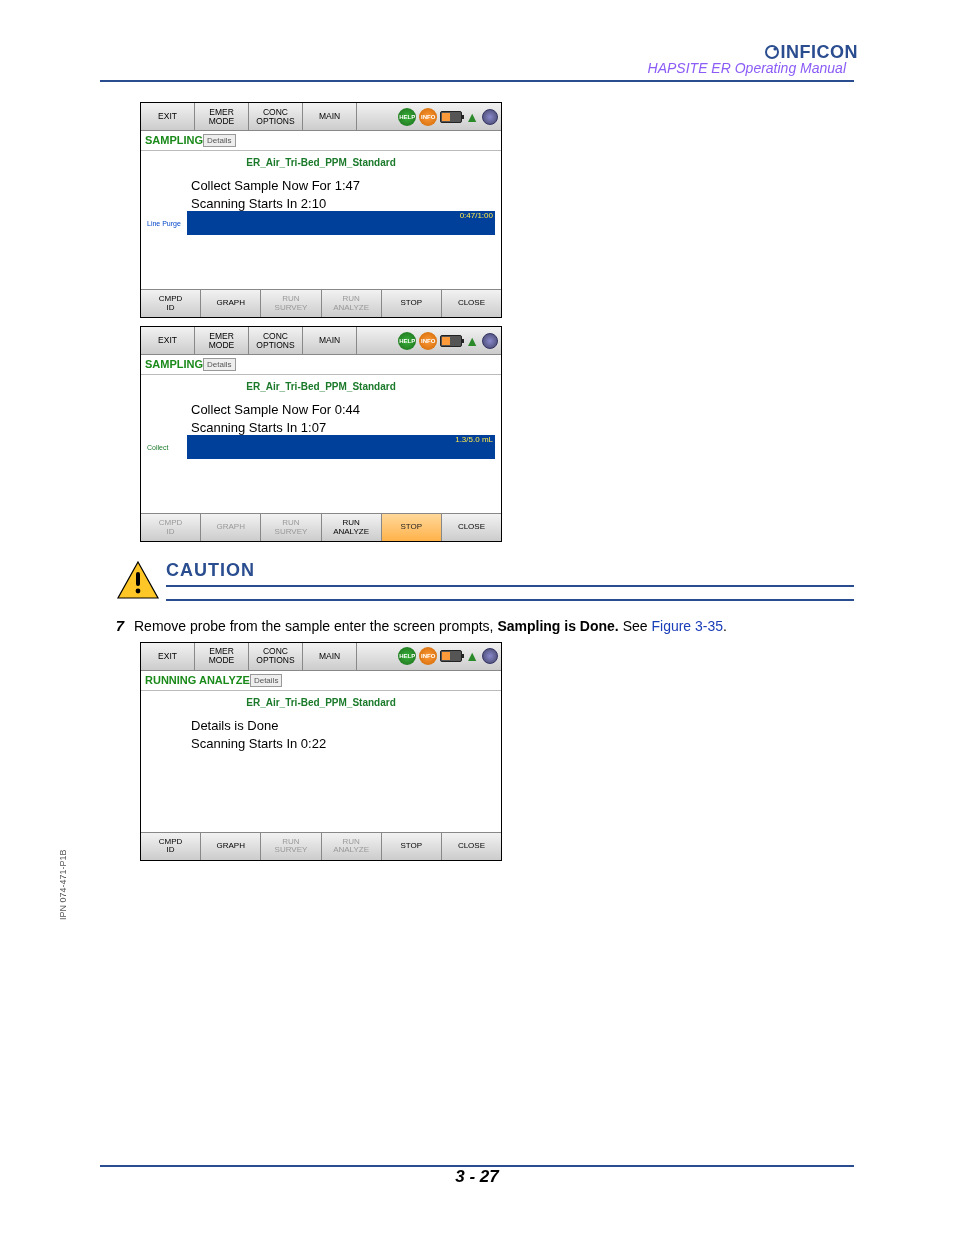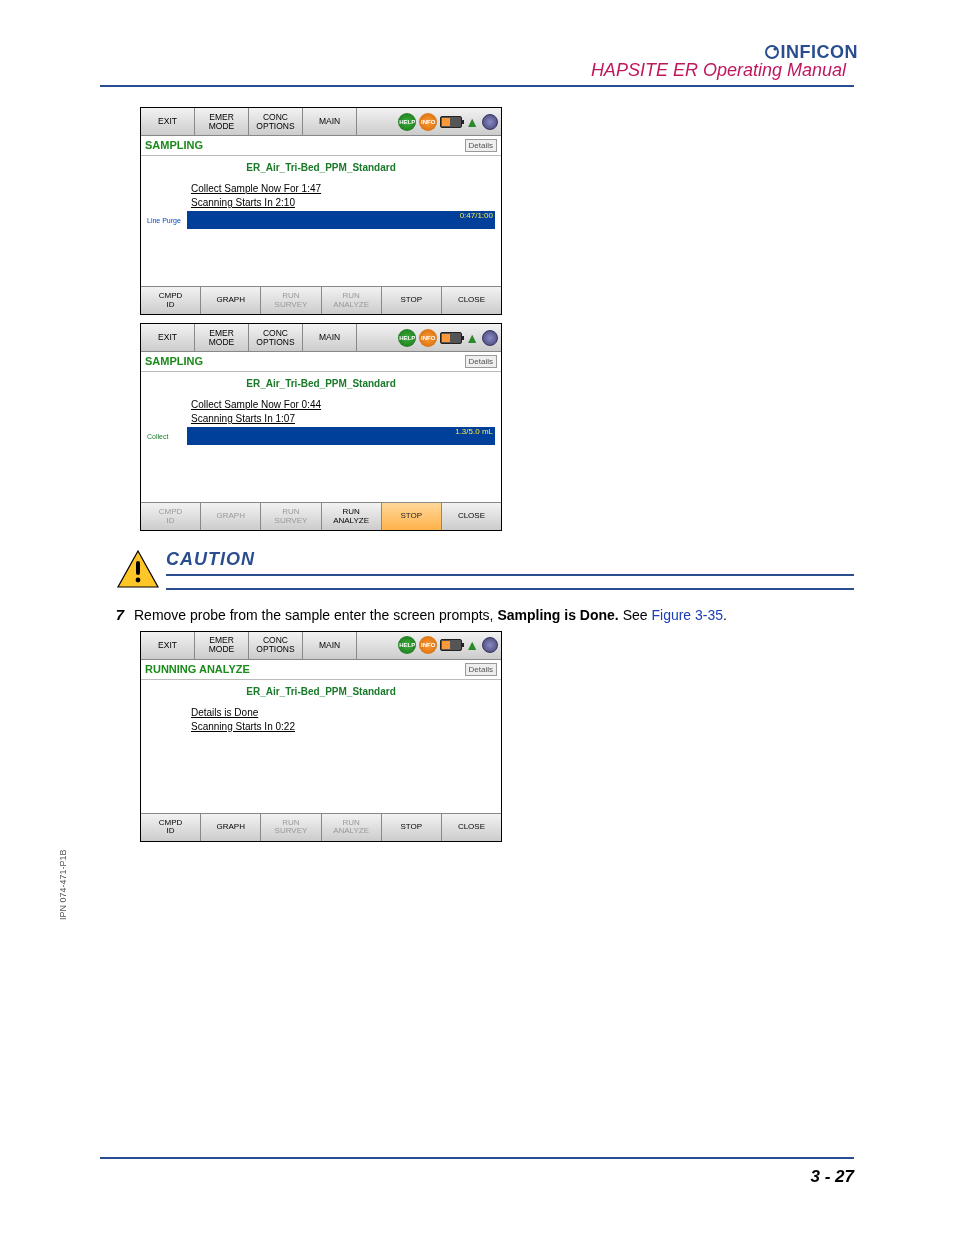--- a/index.html
+++ b/index.html
@@ -15,22 +15,22 @@
   }
   .page-header {
     position: relative;
     margin: 60px 100px 0 100px;
     border-bottom: 2px solid #2a4d8f;
     padding-bottom: 4px;
     text-align: right;
   }
   .header-title {
     font-style: italic;
-    color: #be185d;
-    font-size: 18px;
+    color: #8b5cf6;
+    font-size: 14px;
     margin-right: 8px;
   }
   .logo {
     position: absolute;
     right: -4px;
     top: -18px;
     font-weight: bold;
     font-size: 18px;
     color: #2a4d8f;
     letter-spacing: 0.5px;
@@ -83,52 +83,51 @@
   }
   .ic-help { background: radial-gradient(#3ab03a,#1a6b1a); }
   .ic-info { background: radial-gradient(#ff9a3a,#cc6600); }
   .ic-batt { width: 22px; height: 12px; border-radius: 2px; background: #555; border: 1px solid #222; position: relative; }
   .ic-batt::after { content:""; position:absolute; right:-3px; top:3px; width:2px; height:4px; background:#222;}
   .ic-batt .lvl { position:absolute; left:1px; top:1px; bottom:1px; width: 40%; background:#ff9a3a;}
   .ic-tree { color:#2a8a2a; font-size:14px; }
   .ic-globe { width:16px;height:16px;border-radius:50%;background:radial-gradient(#88c,#446); border:1px solid #336;}
   .ss-statusbar {
     display: flex;
-    justify-content: space-between;
     padding: 3px 4px;
     background: #fff;
     border-bottom: 1px solid #bbb;
   }
   .ss-status {
     font-weight: bold; font-size: 11px; color: #1a8a1a;
   }
   .details-box {
     border: 1px solid #999; font-size: 8px; padding: 1px 3px;
     background: #eee; color:#555;
   }
   .ss-body { background: #fff; padding: 4px 6px 0 6px; }
   .method-name { text-align:center; color:#1a7a2a; font-weight:bold; font-size:10px; margin: 2px 0 10px 0;}
-  .msg-line { font-size: 10px; margin: 3px 0 3px 44px; text-decoration: underline; }
+  .msg-line { font-size: 13px; margin: 3px 0 3px 44px; }
   .prog-row { display:flex; align-items:center; margin: 6px 0 0 0; height: 12px; }
   .prog-label { font-size: 7px; color: #0046c8; flex:none; padding-right:2px; min-width:40px;}
-  .prog-track { flex:1; height:18px; background:#003f9a; position:relative; }
+  .prog-track { flex:1; height:24px; background:#003f9a; position:relative; }
   .prog-readout { font-size:8px; position:absolute; right:2px; top:0; color:#ffe94a; }
   .blankarea { height: 60px; background:#fff; }
   .ss-botrow { display:flex; background:#dcdcdc; border-top:1px solid #888; height:28px;}
   .botbtn {
     flex:1; font-size:8px; text-align:center;
     display:flex;align-items:center;justify-content:center;
     border-right:1px solid #888;
     background: linear-gradient(#f2f2f2,#ccc);
     line-height:1.05;
   }
   .botbtn.disabled { color:#999; }
   .botbtn:last-child { border-right:none; }
   .botbtn.stop-hl { background: linear-gradient(#ffd89a, #ffb24a); color:#222;}
-  .caution-block { margin: 18px 0 14px 16px; display:flex;font-style:italic; }
+  .caution-block { margin: 18px 0 14px 16px; display:flex; }
   .caution-icon { width:50px; flex:none; }
   .caution-body { flex:1; }
   .caution-title {
     font-weight:bold; color:#2a4d8f; font-size:18px;
     border-bottom: 2px solid #2a4d8f; padding-bottom:4px; margin-bottom:10px;
     letter-spacing:1px;
   }
   .caution-line { font-weight:bold; font-size:14.5px; margin-left:18px; line-height:1.35;}
   .caution-foot { border-top:2px solid #2a4d8f; margin-top:12px;}
   .step-block { display:flex; margin:14px 0 6px 0;}
@@ -143,22 +142,22 @@
     transform: rotate(-90deg);
     transform-origin: left top;
     font-size: 9px;
     color:#555;
   }
   .page-footer {
     position:absolute;
     bottom: 48px;
     left: 100px; right: 100px;
     border-top: 2px solid #2a4d8f;
-    text-align: right;
-    padding-top: 8px;
+    text-align: center;
+    padding-top: 0;
   }
   .page-num {
     font-weight: bold; font-style: italic; font-size: 17px; color:#000;
   }
 </style>
 </head>
 <body>
 
 <div class="page-header">
   <span class="header-title">HAPSITE ER Operating Manual</span>

